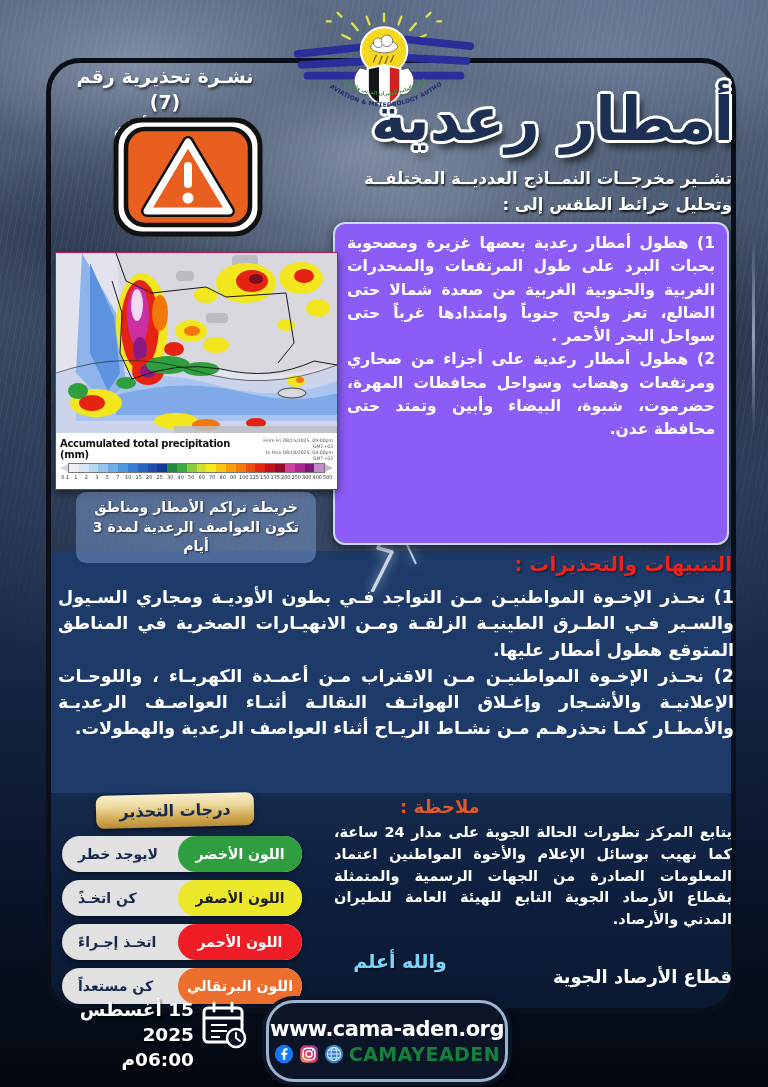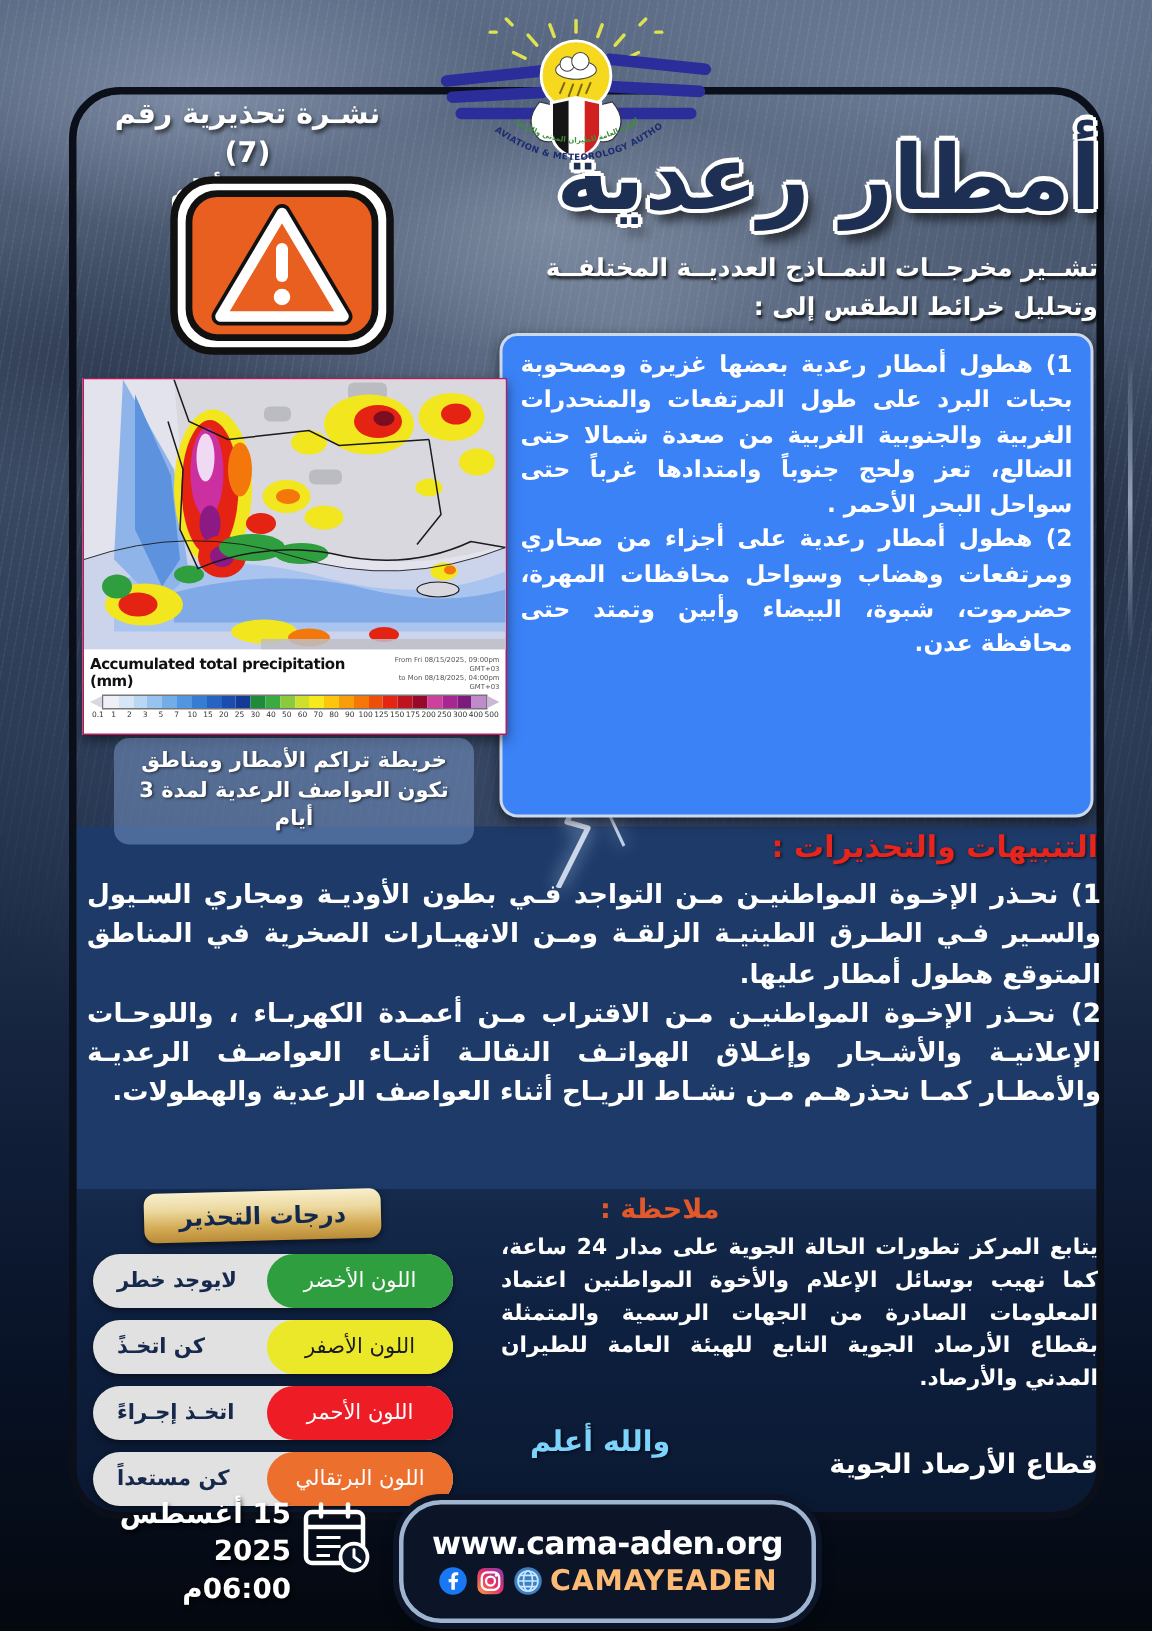--- a/index.html
+++ b/index.html
@@ -36,21 +36,21 @@
   .logo{position:absolute;left:292px;top:6px;width:184px;height:118px;z-index:6;}
   .warnbox{position:absolute;left:112px;top:116px;width:152px;height:122px;z-index:5;}
   .main-title{position:absolute;left:320px;top:84px;width:414px;text-align:right;direction:rtl;
     font-size:60px;font-weight:bold;color:#1d2f52;white-space:nowrap;z-index:5;letter-spacing:-2px;
     text-shadow:-2px -2px 0 #fff,2px -2px 0 #fff,-2px 2px 0 #fff,2px 2px 0 #fff,0 -3px 0 #fff,0 3px 0 #fff,-3px 0 0 #fff,3px 0 0 #fff,5px 7px 7px rgba(0,0,0,.65);}
   .subtitle{position:absolute;left:356px;top:166px;width:376px;text-align:right;direction:rtl;
     color:#fff;font-weight:bold;font-size:16.5px;line-height:1.55;z-index:5;
     text-shadow:1px 2px 2px rgba(0,0,0,.8);}
   
   .forecast{position:absolute;left:333px;top:222px;width:396px;height:323px;box-sizing:border-box;
-    background:#3b82f6;border:2px solid #ccd9ec;border-radius:12px;padding:8px 12px;
+    background:#8b5cf6;border:2px solid #ccd9ec;border-radius:12px;padding:8px 12px;
     color:#fff;font-weight:bold;font-size:15.5px;line-height:1.5;direction:rtl;
     text-align:justify;z-index:5;box-shadow:0 3px 8px rgba(0,0,0,.5);}
   
   .mapbox{position:absolute;left:55px;top:252px;width:283px;height:238px;background:#fff;
     border:1px solid #be185d;box-sizing:border-box;z-index:5;box-shadow:0 3px 8px rgba(0,0,0,.5);}
   .legend{padding:1px 4px 0 4px;}
   .legend-head{display:flex;justify-content:space-between;align-items:flex-start;}
   .legend-title{font-size:10px;font-weight:bold;color:#111;letter-spacing:-.3px;}
   .legend-period{font-size:4.6px;color:#555;text-align:right;line-height:1.3;}
   .legend-barrow{display:flex;align-items:center;height:10px;margin-top:1px;}
@@ -73,39 +73,39 @@
   .gold-badge{position:absolute;left:96px;top:794px;width:158px;height:33px;z-index:6;
     background:linear-gradient(180deg,#f9efcd 0%,#ecd9a0 35%,#d4ab55 70%,#b98b38 100%);
     border-radius:8px;transform:rotate(-1.5deg);display:flex;align-items:center;justify-content:center;
     color:#12284f;font-weight:bold;font-size:16px;box-shadow:0 2px 5px rgba(0,0,0,.55);}
   .levels{position:absolute;left:62px;top:836px;width:240px;z-index:5;}
   .level-row{position:relative;height:36px;margin-bottom:8px;}
   .level-pill{position:absolute;inset:0;background:#e1e1e1;border-radius:19px;box-shadow:0 2px 4px rgba(0,0,0,.45);}
   .level-action{position:absolute;left:16px;top:0;height:36px;display:flex;align-items:center;
     color:#16294c;font-weight:bold;font-size:14px;direction:rtl;}
   .level-color{position:absolute;right:0;top:0;width:124px;height:36px;border-radius:19px;
-    display:flex;align-items:center;justify-content:center;font-weight:normal;font-size:14px;direction:rtl;}
+    display:flex;align-items:center;justify-content:center;font-weight:bold;font-size:14px;direction:rtl;}
   
   .note-heading{position:absolute;left:400px;top:796px;width:332px;text-align:left;direction:rtl;
     color:#e2582a;font-weight:bold;font-size:18px;z-index:5;}
   .note-body{position:absolute;left:334px;top:822px;width:398px;direction:rtl;text-align:justify;
     color:#fff;font-weight:bold;font-size:14.5px;line-height:1.5;z-index:5;}
   .tagline{position:absolute;left:300px;top:950px;width:200px;text-align:center;direction:rtl;
     color:#7dd3fc;font-weight:bold;font-size:19px;z-index:5;text-shadow:1px 1px 2px rgba(0,0,0,.6);}
   .department{position:absolute;left:480px;top:966px;width:252px;text-align:right;direction:rtl;
     color:#fff;font-weight:bold;font-size:18px;z-index:5;}
   .date-text{position:absolute;left:44px;top:998px;width:150px;text-align:right;direction:rtl;
     color:#fff;font-weight:bold;font-size:18.5px;line-height:1.35;z-index:6;text-shadow:1px 2px 3px rgba(0,0,0,.8);}
   .date-icon{position:absolute;left:198px;top:998px;width:52px;height:52px;z-index:6;}
-  .site-pill{position:absolute;left:266px;top:1000px;width:278px;height:82px;box-sizing:border-box;z-index:7;
+  .site-pill{position:absolute;left:266px;top:1000px;width:242px;height:82px;box-sizing:border-box;z-index:7;
     background:#0b1527;border:3px solid #9fb4cf;border-radius:28px;box-shadow:0 0 0 4px #0b1527,0 4px 10px rgba(0,0,0,.6);
     display:flex;flex-direction:column;align-items:center;justify-content:center;gap:2px;cursor:pointer;}
   .site-url{color:#fff;font-weight:bold;font-size:21px;letter-spacing:-.5px;}
   .site-row{display:flex;align-items:center;gap:5px;}
-  .site-handle{color:#fdba74;font-weight:bold;font-size:19px;letter-spacing:.5px;}
+  .site-handle{color:#15803d;font-weight:bold;font-size:19px;letter-spacing:.5px;}
   .soc{width:20px;height:20px;display:block;}
 </style>
 </head>
 <body>
 
 <div class="page">
   <div class="sky"></div>
   <div class="rain"></div>
   <div class="streak"></div>
   <svg class="bolt" style="left:358px;top:452px;width:70px;height:140px;z-index:1" viewBox="0 0 70 140">

